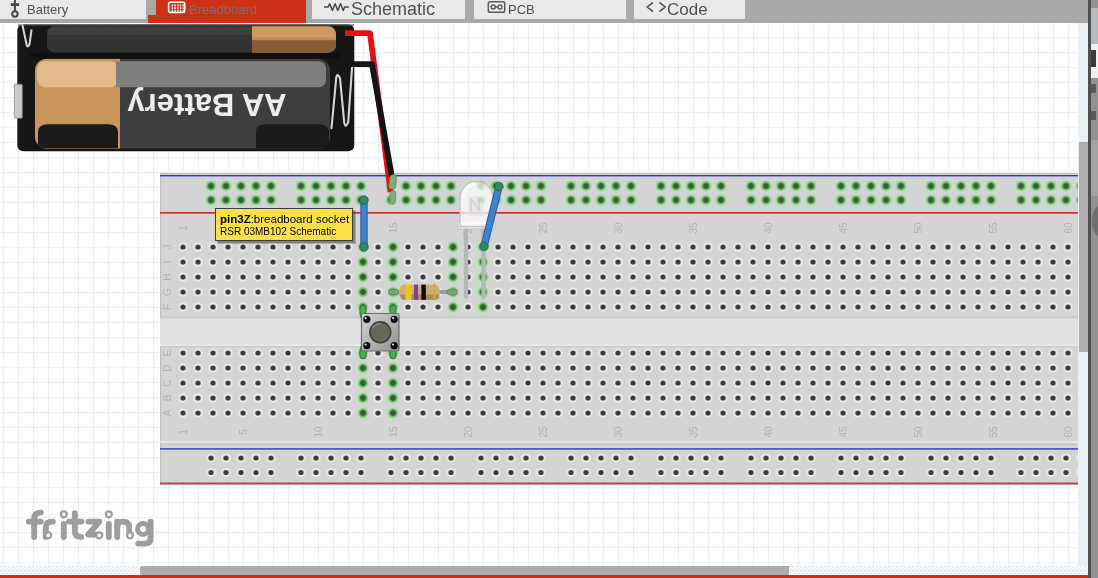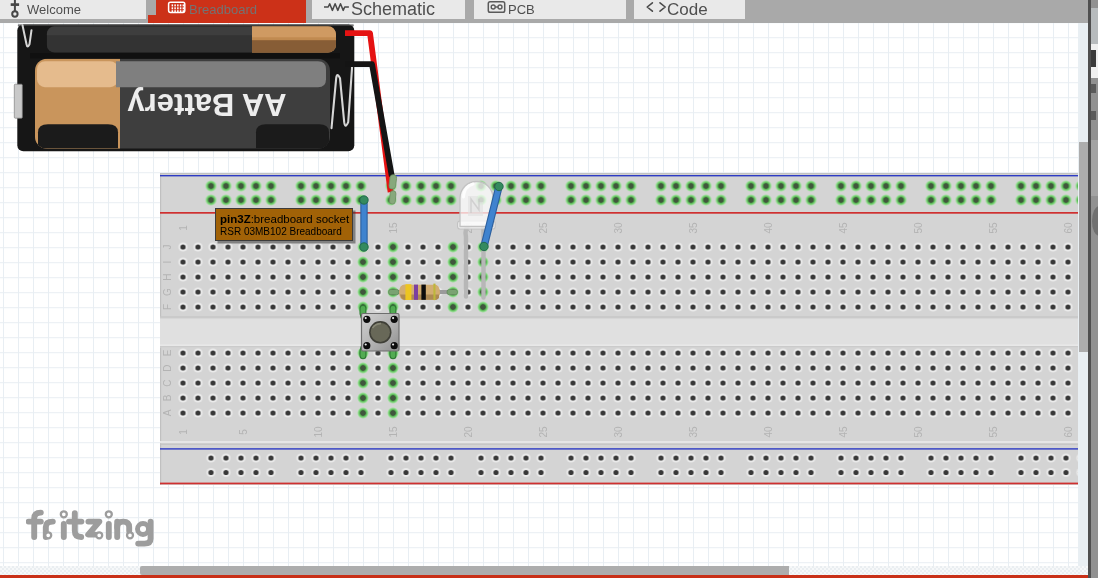--- a/index.html
+++ b/index.html
@@ -260,27 +260,27 @@
       <path d="M62.4,18.6 H73.4 L62.2,31.6 H69.6" fill="none" stroke="#9d9d9d" stroke-width="5.9" stroke-linecap="round" stroke-linejoin="round"></path>
       <circle cx="73.2" cy="32.3" r="3" fill="#ffffff" stroke="#9d9d9d" stroke-width="2.3"></circle>
       <path d="M82.8,21 V34" fill="none" stroke="#9d9d9d" stroke-width="5.9" stroke-linecap="round" stroke-linejoin="round"></path>
       <circle cx="82.8" cy="11.3" r="3" fill="#ffffff" stroke="#9d9d9d" stroke-width="2.3"></circle>
       <path d="M91.2,34 V18.8" fill="none" stroke="#9d9d9d" stroke-width="5.9" stroke-linecap="round" stroke-linejoin="round"></path>
       <path d="M91.2,24.3 Q91.2,18.6 97.2,18.6 Q103.2,18.6 103.2,24.3 V28" fill="none" stroke="#9d9d9d" stroke-width="5.9" stroke-linecap="round" stroke-linejoin="round"></path>
       <circle cx="104" cy="32.3" r="3" fill="#ffffff" stroke="#9d9d9d" stroke-width="2.3"></circle>
       <circle cx="117" cy="26" r="5.5" fill="none" stroke="#9d9d9d" stroke-width="4.9"></circle>
       <path d="M124.6,18.6 V35.8 Q124.6,40.6 118.4,40.6 L112.2,40.6" fill="none" stroke="#9d9d9d" stroke-width="5.9" stroke-linecap="round" stroke-linejoin="round"></path>
     </svg>
-<div class="abs" style="left:215px;top:208px;width:138px;height:33px;background:#a16207;border:1px solid #3c3c3c;box-shadow:2.5px 2.5px 0 rgba(60,60,60,0.55);padding:2.5px 4px;white-space:nowrap;overflow:hidden">
+<div class="abs" style="left:215px;top:208px;width:138px;height:33px;background:#fde047;border:1px solid #3c3c3c;box-shadow:2.5px 2.5px 0 rgba(60,60,60,0.55);padding:2.5px 4px;white-space:nowrap;overflow:hidden">
       <div style="font-size:11.5px;line-height:14px;color:#000"><b>pin3Z</b>:breadboard socket</div>
-      <div style="font-size:10px;line-height:12px;color:#000">RSR 03MB102 Breadboard</div>
+      <div style="font-size:10px;line-height:12px;color:#000">RSR 03MB102 Schematic</div>
     </div>
 <div class="abs" style="left:0;top:0;width:1088px;height:22.8px;background:#a9a9a9"></div>
 <div class="abs" style="left:0px;top:0;width:145.7px;height:18.6px;background:#e9e9e9"></div>
-<div class="abs" style="left:27px;top:1px;height:17px;line-height:17px;font-size:13px;color:#4f4f4f">Welcome</div>
+<div class="abs" style="left:27px;top:1px;height:17px;line-height:17px;font-size:13px;color:#4f4f4f">Battery</div>
 <div class="abs" style="left:312px;top:0;width:152.9px;height:18.6px;background:#e9e9e9"></div>
 <div class="abs" style="left:351px;top:1px;height:17px;line-height:17px;font-size:18px;color:#4f4f4f">Schematic</div>
 <div class="abs" style="left:474.4px;top:0;width:151.3px;height:18.6px;background:#e9e9e9"></div>
 <div class="abs" style="left:508px;top:1px;height:17px;line-height:17px;font-size:13px;color:#4f4f4f">PCB</div>
 <div class="abs" style="left:633.9px;top:0;width:111px;height:18.6px;background:#e9e9e9"></div>
 <div class="abs" style="left:667px;top:1px;height:17px;line-height:17px;font-size:17px;color:#4f4f4f">Code</div>
 <div class="abs" style="left:156.4px;top:0;width:149.6px;height:18.6px;background:#cc3118"></div>
 <div class="abs" style="left:147.5px;top:15px;width:158px;height:7.8px;background:#cc3118"></div>
 <div class="abs" style="left:189px;top:1px;height:17px;line-height:17px;font-size:13px;color:#737373">Breadboard</div>
 <svg width="790" height="19" viewBox="0 0 790 19" style="position:absolute;left:0px;top:0px">

